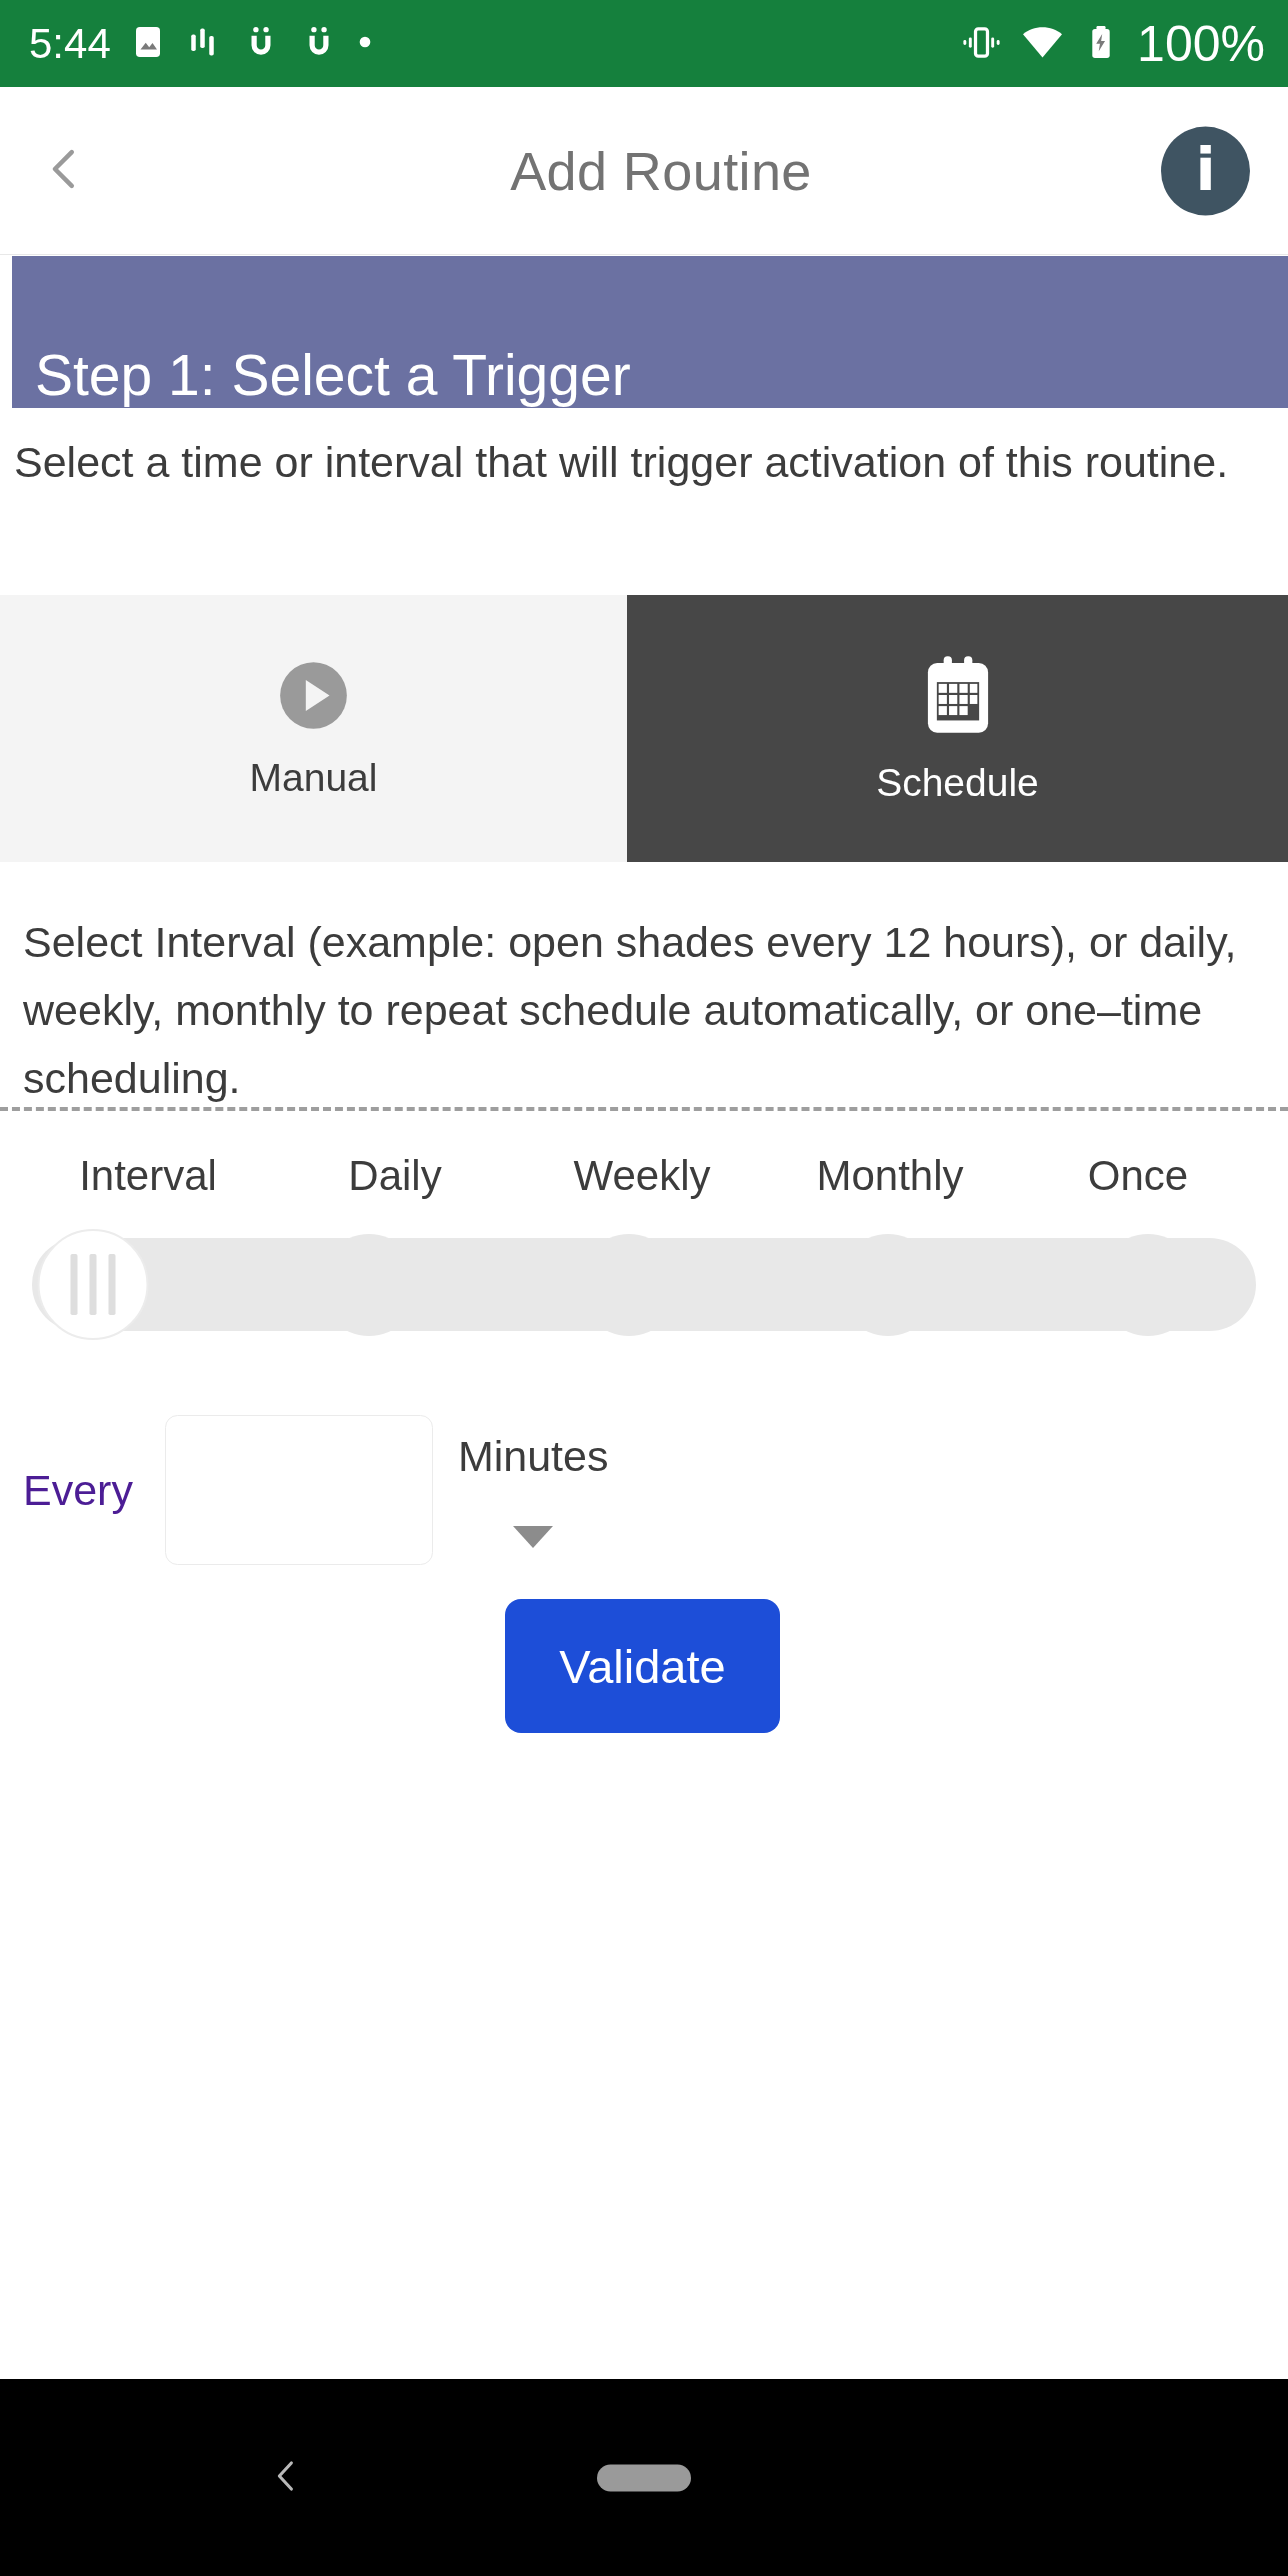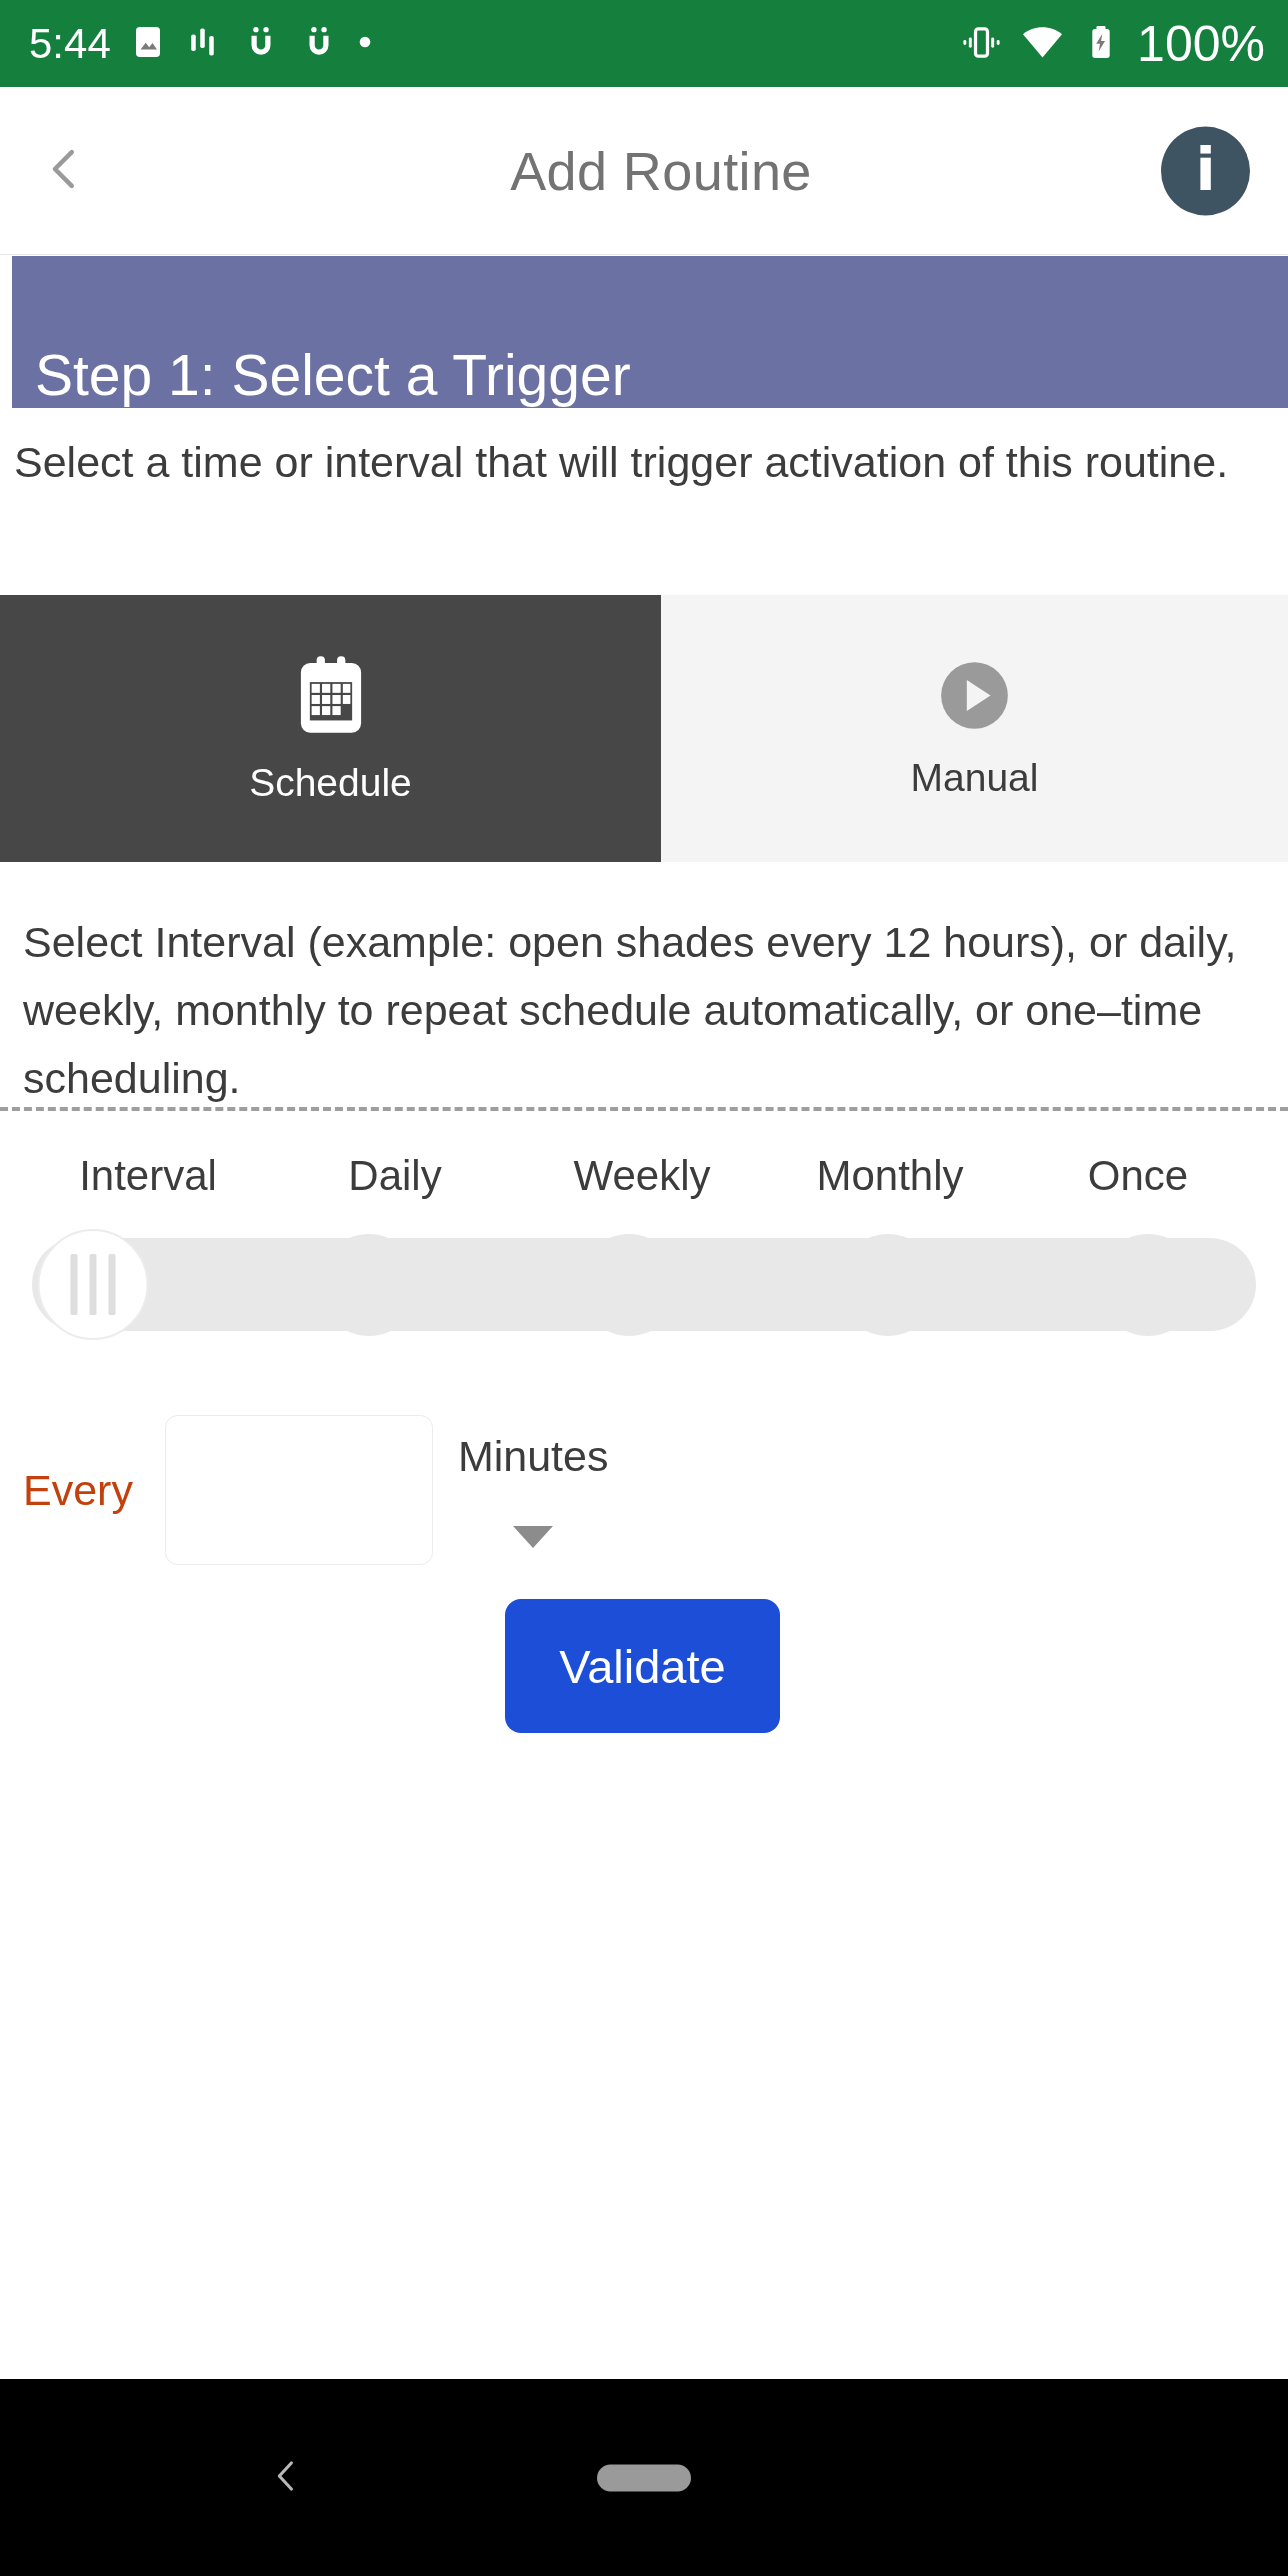--- a/index.html
+++ b/index.html
@@ -128,21 +128,21 @@
     display:flex; align-items:center; justify-content:center; gap:11.6px;
   }
   .grip { width:7.2px; height:61px; background:#dedede; border-radius:1.8px; }
 
   
   .every-row {
     position:absolute; left:0; top:1415px; width:1288px; height:150px;
     display:flex; align-items:center; padding-left:23px;
   }
   .every-label {
-    color:#c2410c; font-size:43px; font-weight:400;
+    color:#4c1d95; font-size:43px; font-weight:400;
     font-family:"Liberation Sans", sans-serif;
   }
   .every-input {
     width:268px; height:150px; margin-left:32px;
     background:#ffffff; border:1.8px solid #ebebeb; border-radius:12.5px;
     font-size:43px; color:#3c3c3c; padding:0 18px;
     font-family:"Liberation Sans", sans-serif; outline:none;
   }
   .unit-select {
     margin-left:25px; display:flex; align-items:center; gap:45px;flex-direction:column;
@@ -262,20 +262,29 @@
     </div>
   </div>
 
   <div class="step-banner">
     <span>Step 1: Select a Trigger</span>
   </div>
 
   <div class="desc">Select a time or interval that will trigger activation of this routine.</div>
 
   <div class="tab-row">
+    <div class="tab unselected">
+      <span>
+        <svg width="77" height="77" viewBox="0 0 24 24">
+          <circle cx="12" cy="12" r="10.4" fill="#9a9a9a"></circle>
+          <path d="M9.6 7.2l7.4 4.8-7.4 4.8z" fill="#f4f4f4"></path>
+        </svg>
+      </span>
+      <span class="tab-label">Manual</span>
+    </div>
     <div class="tab selected">
       <span>
         <svg width="86" height="86" viewBox="0 0 24 24">
           <rect x="8" y="1.2" width="2.3" height="4.2" rx="1.1" fill="#fff"></rect>
           <rect x="13.7" y="1.2" width="2.3" height="4.2" rx="1.1" fill="#fff"></rect>
           <rect x="3.6" y="3.1" width="16.8" height="19.4" rx="2.6" fill="#fff"></rect>
           <rect x="6.1" y="8.4" width="11.8" height="10.7" fill="#474747"></rect>
           <g fill="#fff">
             <rect x="6.6" y="8.9" width="2.3" height="2.5"></rect>
               <rect x="9.5" y="8.9" width="2.3" height="2.5"></rect>
@@ -286,29 +295,20 @@
             <rect x="12.4" y="12" width="2.3" height="2.5"></rect>
               <rect x="15.3" y="12" width="2.1" height="2.5"></rect>
             <rect x="6.6" y="15.1" width="2.3" height="2.5"></rect>
               <rect x="9.5" y="15.1" width="2.3" height="2.5"></rect>
             <rect x="12.4" y="15.1" width="2.3" height="2.5"></rect>
           </g>
         </svg>
       </span>
       <span class="tab-label">Schedule</span>
     </div>
-    <div class="tab unselected">
-      <span>
-        <svg width="77" height="77" viewBox="0 0 24 24">
-          <circle cx="12" cy="12" r="10.4" fill="#9a9a9a"></circle>
-          <path d="M9.6 7.2l7.4 4.8-7.4 4.8z" fill="#f4f4f4"></path>
-        </svg>
-      </span>
-      <span class="tab-label">Manual</span>
-    </div>
   </div>
 
   <div class="interval-desc">Select Interval (example: open shades every 12 hours), or daily, weekly, monthly to repeat schedule automatically, or one–time scheduling.</div>
 
   <div class="dashed-div"></div>
 
   <div class="slider-labels">
     <span class="slider-label" style="left:148px;">Interval</span>
     <span class="slider-label" style="left:395px;">Daily</span>
     <span class="slider-label" style="left:642px;">Weekly</span>

